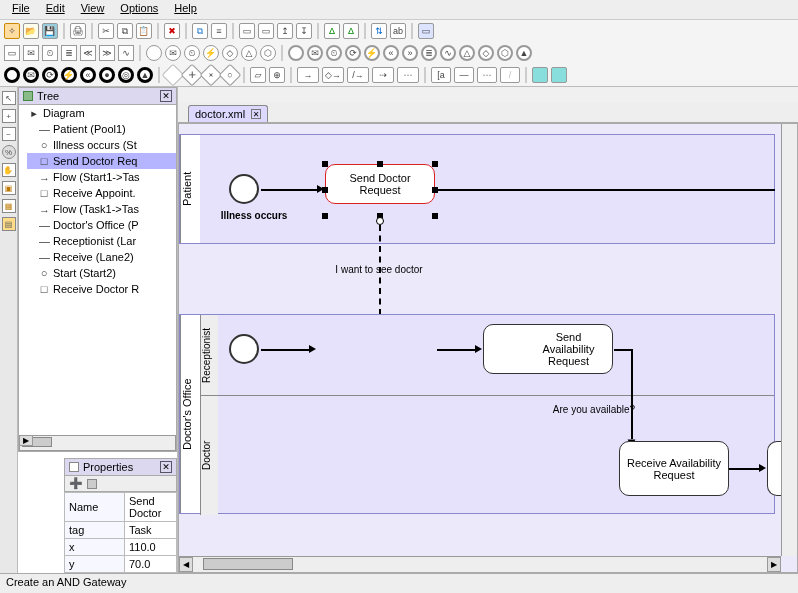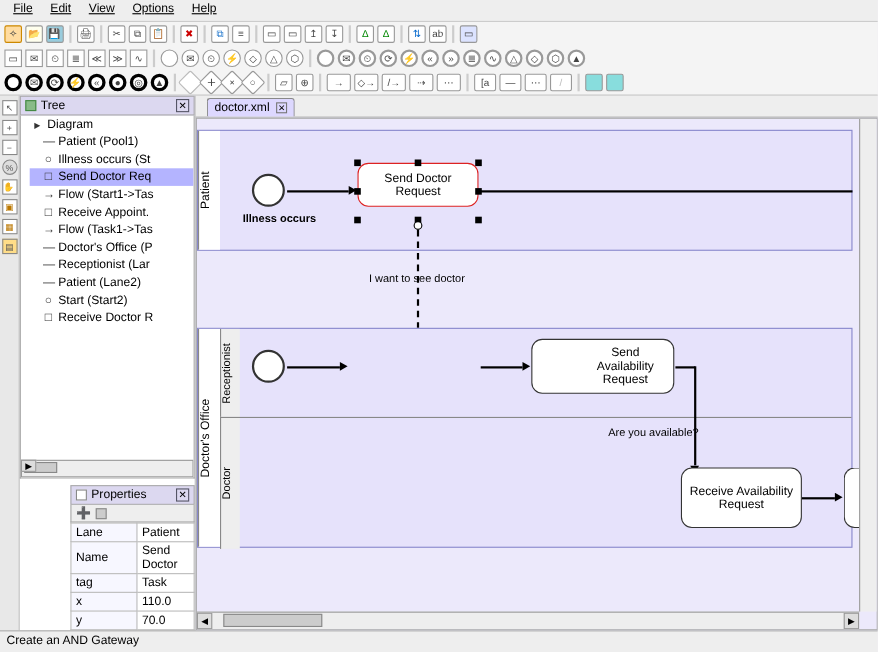--- a/index.html
+++ b/index.html
@@ -32,21 +32,21 @@
   .tree-scroll { position: absolute; bottom: 0; left: 0; right: 0; height: 16px; display:flex;}
   .tree-scroll .hscroll { flex:1; background:#eee; border:1px solid #999; position:relative;}
   .tree-scroll .hscroll .thumb { position:absolute; left:2px; top:1px; width:30px; height:10px; background:#ccc; border:1px solid #888;}
   .tree-scroll .arrow { width:14px; border:1px solid #999; background:#ddd; display:flex; align-items:center; justify-content:center; font-size:8px;}
   .props-panel { margin-top: 6px; padding-left: 46px; }
   .props-toolbar { background:#eee; border:1px solid #aaa; border-top:none; height:16px; display:flex; align-items:center; gap:4px; padding:0 4px;}
   .props-table { width: 100%; border-collapse: collapse; font-size: 11px; border:1px solid #aaa; border-top:none;}
   .props-table td { border: 1px solid #bbb; padding: 2px 4px; height: 16px; }
   .props-table td:first-child { width: 60px; background: #f7f7ff; }
   
-  .canvas-area { flex: 1; display: flex; flex-direction: column; min-width: 0; }
+  .canvas-area { flex: 1; display: flex; flex-direction: column; min-width: 0; margin-top: 16px; }
   .tab-strip { height: 20px; display: flex; align-items: flex-end; padding-left: 10px; border-bottom: 1px solid #aaa; background:#eee; }
   .tab { background: #ddd8ff; border: 1px solid #888; border-bottom: none; padding: 2px 6px; display: flex; gap: 6px; align-items: center; border-radius: 3px 3px 0 0; }
   .tab .tab-close { width: 10px; height: 10px; border: 1px solid #777; font-size: 8px; display:flex; align-items:center; justify-content:center;}
   .canvas { flex: 1; background: #ece9fb; position: relative; overflow: hidden; border: 1px solid #aaa; }
   .pool { position: absolute; border: 1px solid #8888cc; background: #e6e2fb; }
   .pool-label { position: absolute; left: 0; top: 0; bottom: 0; width: 20px; background: #fff; border-right: 1px solid #888; writing-mode: vertical-rl; transform: rotate(180deg); text-align: center; font-size: 11px; }
   .lane-label { position: absolute; left: 20px; top: 0; bottom: 0; width: 18px; background: #eee; border-right: 1px solid #888; writing-mode: vertical-rl; transform: rotate(180deg); text-align: center; font-size: 10px;}
   .lane-divider { position: absolute; left: 20px; right: 0; border-top: 1px solid #888; }
   .start-event { width: 30px; height: 30px; border: 2px solid #333; border-radius: 50%; background: #fff; position: absolute; }
   .task { position: absolute; border: 1px solid #333; border-radius: 10px; background: #fff; padding: 6px; text-align: center; font-size: 11px; display:flex; align-items:center; justify-content:center;}
@@ -226,21 +226,21 @@
         <div class="tree-item">
             <span class="node-icon">—</span>
             <span>Doctor's Office (P</span>
           </div>
         <div class="tree-item">
             <span class="node-icon">—</span>
             <span>Receptionist (Lar</span>
           </div>
         <div class="tree-item">
             <span class="node-icon">—</span>
-            <span>Patient (Lane2)</span>
+            <span>Receive (Lane2)</span>
           </div>
         <div class="tree-item">
             <span class="node-icon">○</span>
             <span>Start (Start2)</span>
           </div>
         <div class="tree-item">
             <span class="node-icon">□</span>
             <span>Receive Doctor R</span>
           </div>
       </div>
@@ -260,24 +260,20 @@
             <span>Properties</span>
           </div>
         <div class="close">✕</div>
       </div>
       <div class="props-toolbar">
         <span style="color:#080;">➕</span>
         <span style="width:10px;height:10px;background:#ccc;border:1px solid #888;display:inline-block;"></span>
       </div>
       <table class="props-table">
         <tbody>
-            <tr>
-              <td>Lane</td>
-              <td>Patient</td>
-            </tr>
         <tr>
               <td>Name</td>
               <td>Send Doctor</td>
             </tr>
         <tr>
               <td>tag</td>
               <td>Task</td>
             </tr>
         <tr>
               <td>x</td>

